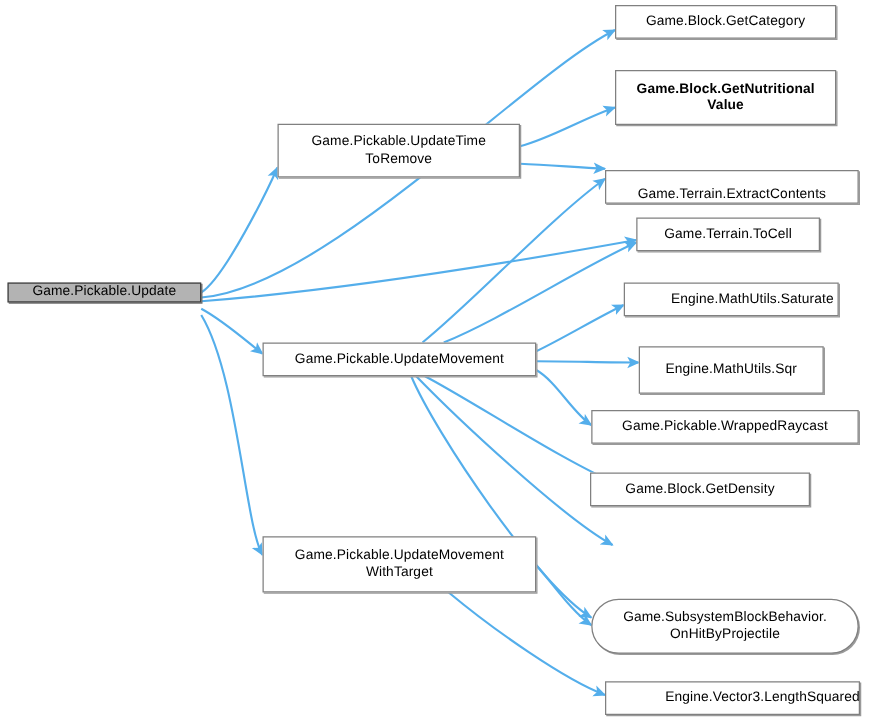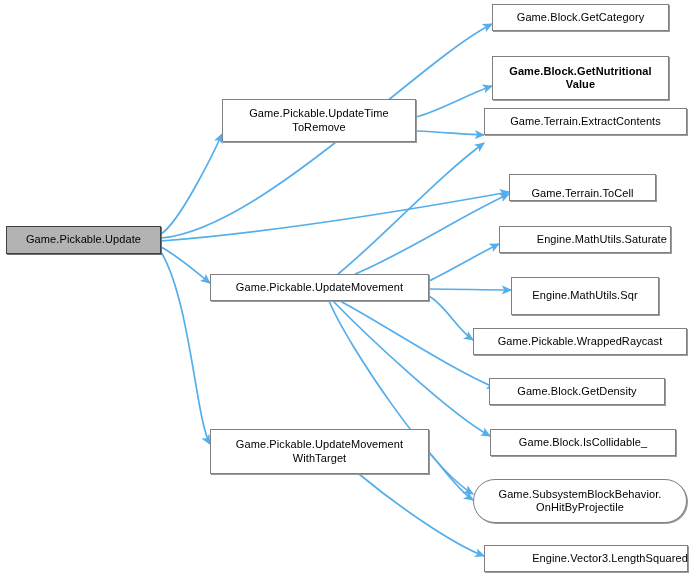--- a/index.html
+++ b/index.html
@@ -70,61 +70,58 @@
       <path d="M355,274 C400,256 468,212 509,194" fill="none" stroke="#54aeeb" stroke-width="1.7" marker-end="url(#arrowhead)"></path>
       <path d="M429,281 C450,271 478,254 499,244" fill="none" stroke="#54aeeb" stroke-width="1.7" marker-end="url(#arrowhead)"></path>
       <path d="M429,289 C455,289 485,290 511,290" fill="none" stroke="#54aeeb" stroke-width="1.7" marker-end="url(#arrowhead)"></path>
       <path d="M429,296 C445,305 458,330 473,340" fill="none" stroke="#54aeeb" stroke-width="1.7" marker-end="url(#arrowhead)"></path>
       <path d="M340,301 C380,322 452,370 496,388" fill="none" stroke="#54aeeb" stroke-width="1.7" marker-end="url(#arrowhead)"></path>
       <path d="M333,301 C365,334 450,414 490,436" fill="none" stroke="#54aeeb" stroke-width="1.7" marker-end="url(#arrowhead)"></path>
       <path d="M329,301 C348,346 430,468 473,494" fill="none" stroke="#54aeeb" stroke-width="1.7" marker-end="url(#arrowhead)"></path>
       <path d="M429,452 C443,468 458,490 473,500" fill="none" stroke="#54aeeb" stroke-width="1.7" marker-end="url(#arrowhead)"></path>
       <path d="M359,474 C395,504 452,544 484,556" fill="none" stroke="#54aeeb" stroke-width="1.7" marker-end="url(#arrowhead)"></path>
     </svg>
-<div class="node root" style="left: 6px; top: 226px; width: 155px; height: 28px;">
+<div class="node root" style="left: 6px; top: 226px; width: 155px; height: 16px;">
       <span>Game.Pickable.Update</span>
     </div>
     <div class="node" style="left: 222px; top: 99px; width: 194px; height: 43px;">
       <span>Game.Pickable.UpdateTime
 ToRemove</span>
     </div>
     <div class="node" style="left: 210px; top: 274px; width: 219px; height: 27px;">
       <span>Game.Pickable.UpdateMovement</span>
     </div>
     <div class="node" style="left: 210px; top: 429px; width: 219px; height: 45px;">
       <span>Game.Pickable.UpdateMovement
 WithTarget</span>
     </div>
     <div class="node" style="left: 492px; top: 4px; width: 177px; height: 27px;">
       <span>Game.Block.GetCategory</span>
     </div>
     <div class="node" style="left: 492px; top: 56px; width: 177px; height: 44px; font-weight: bold;">
       <span>Game.Block.GetNutritional
 Value</span>
     </div>
-    <div class="node" style="left: 484px; top: 108px; width: 203px; height: 27px;">
+    <div class="node" style="left: 484px; top: 136px; width: 203px; height: 27px; align-items: flex-end;">
       <span>Game.Terrain.ExtractContents</span>
     </div>
-    <div class="node" style="left: 509px; top: 174px; width: 147px; height: 27px; align-items: flex-end;">
+    <div class="node" style="left: 509px; top: 174px; width: 147px; height: 27px;">
       <span>Game.Terrain.ToCell</span>
     </div>
     <div class="node" style="left: 499px; top: 226px; width: 172px; height: 27px; justify-content: flex-end;">
       <span>Engine.MathUtils.Saturate</span>
     </div>
     <div class="node" style="left: 511px; top: 277px; width: 148px; height: 38px;">
       <span>Engine.MathUtils.Sqr</span>
     </div>
     <div class="node" style="left: 473px; top: 328px; width: 214px; height: 27px;">
       <span>Game.Pickable.WrappedRaycast</span>
     </div>
-    <div class="node" style="left: 489px; top: 378px; width: 176px; height: 27px;">
+    <div class="node" style="left: 472px; top: 378px; width: 176px; height: 27px;">
       <span>Game.Block.GetDensity</span>
-    </div>
-    <div class="node" style="left: 490px; top: 429px; width: 186px; height: 27px;">
-      <span>Game.Block.IsCollidable_</span>
     </div>
     <div class="node" style="left: 473px; top: 479px; width: 214px; height: 44px; border-radius: 22px;">
       <span>Game.SubsystemBlockBehavior.
 OnHitByProjectile</span>
     </div>
     <div class="node" style="left: 484px; top: 545px; width: 204px; height: 27px; padding-left: 48px;">
       <span>Engine.Vector3.LengthSquared</span>
     </div>
   </div>
 

